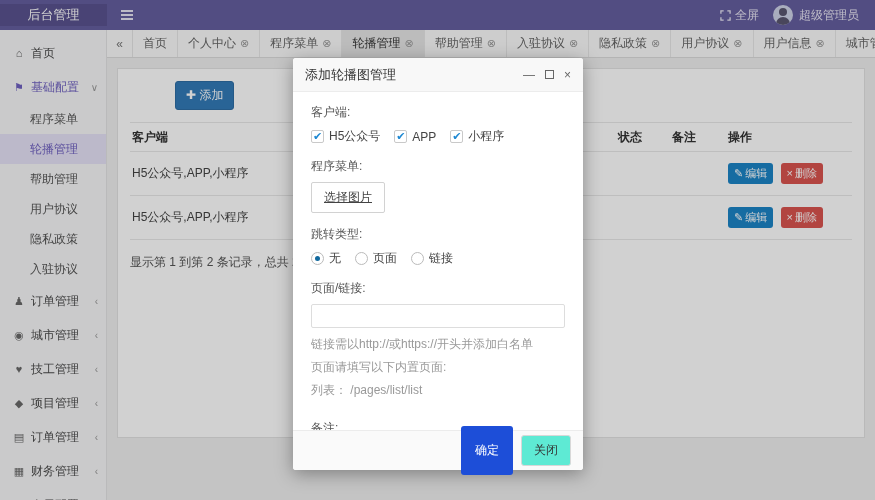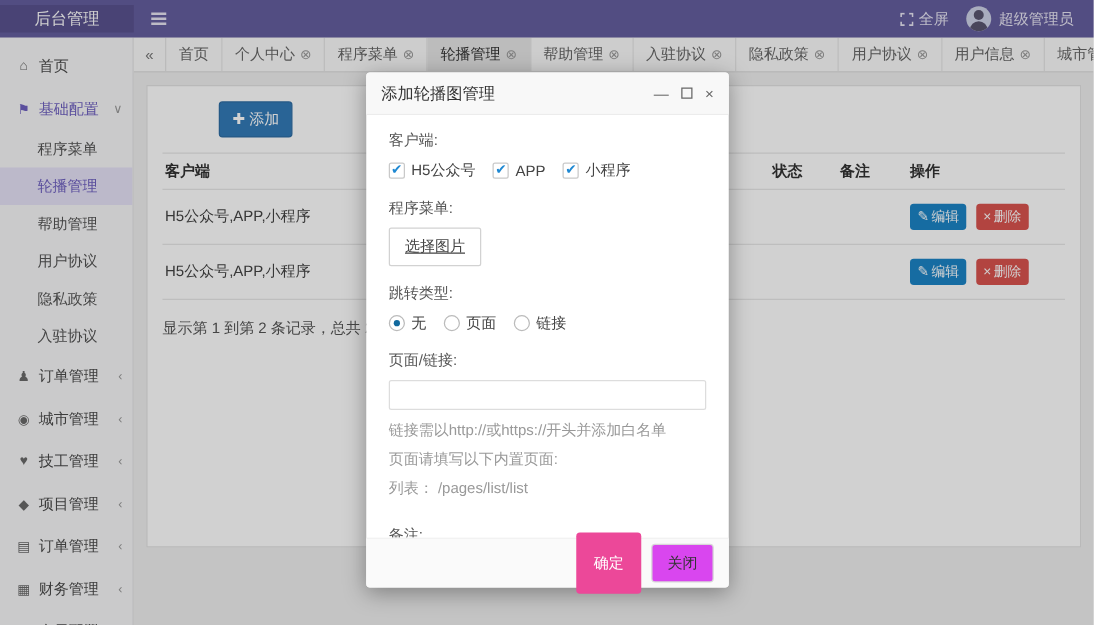--- a/index.html
+++ b/index.html
@@ -71,22 +71,22 @@
   .f-group { margin-bottom:13px; }
   .check-row, .radio-row { display:flex; align-items:center; gap:14px; }
   .checkitem, .radioitem { display:flex; align-items:center; gap:5px; font-size:12px; color:#444; cursor:pointer; }
   .cbox { width:13px; height:13px; border:1px solid #c9c9c9; border-radius:2px; background:#fff; display:flex; align-items:center; justify-content:center; color:#1e88d2; font-size:11px; font-weight:bold; line-height:1; }
   .rdo { width:13px; height:13px; border:1px solid #bbb; border-radius:50%; background:#fff; position:relative; }
   .rdo.sel::after { content:""; position:absolute; left:3px; top:3px; width:5px; height:5px; border-radius:50%; background:#11699e; }
   .btn-choose { background:#fff; border:1px solid #d2d2d2; border-radius:2px; font-size:12px; color:#444; padding:6px 12px; cursor:pointer;text-decoration:underline; }
   .txt-input { width:100%; height:24px; border:1px solid #ddd; border-radius:2px; font-size:12px; padding:0 6px; color:#333; font-family:inherit; }
   .hint { font-size:12px; color:#999; margin-bottom:6px; }
   .modal-footer { height:40px; background:#fafafa; border-top:1px solid #ececec; display:flex; align-items:center; justify-content:flex-end; gap:8px; padding:0 12px; border-radius:0 0 3px 3px; }
-  .btn-ok { background:#ec4899; color:#fff; border:none; border-radius:3px; font-size:12px; padding:16px 14px; cursor:pointer; }
-  .btn-close { background:#d946ef; color:#333; border:1px solid #d8d8d8; border-radius:3px; font-size:12px; padding:6px 12px; cursor:pointer; }
+  .btn-ok { background:#1d4ed8; color:#fff; border:none; border-radius:3px; font-size:12px; padding:16px 14px; cursor:pointer; }
+  .btn-close { background:#5eead4; color:#333; border:1px solid #d8d8d8; border-radius:3px; font-size:12px; padding:6px 12px; cursor:pointer; }
 </style>
 </head>
 <body>
 
 <div class="header">
   <div class="logo">后台管理</div>
   <div class="hamburger">
     <span class="bars">
         <i></i>
         <i></i>

